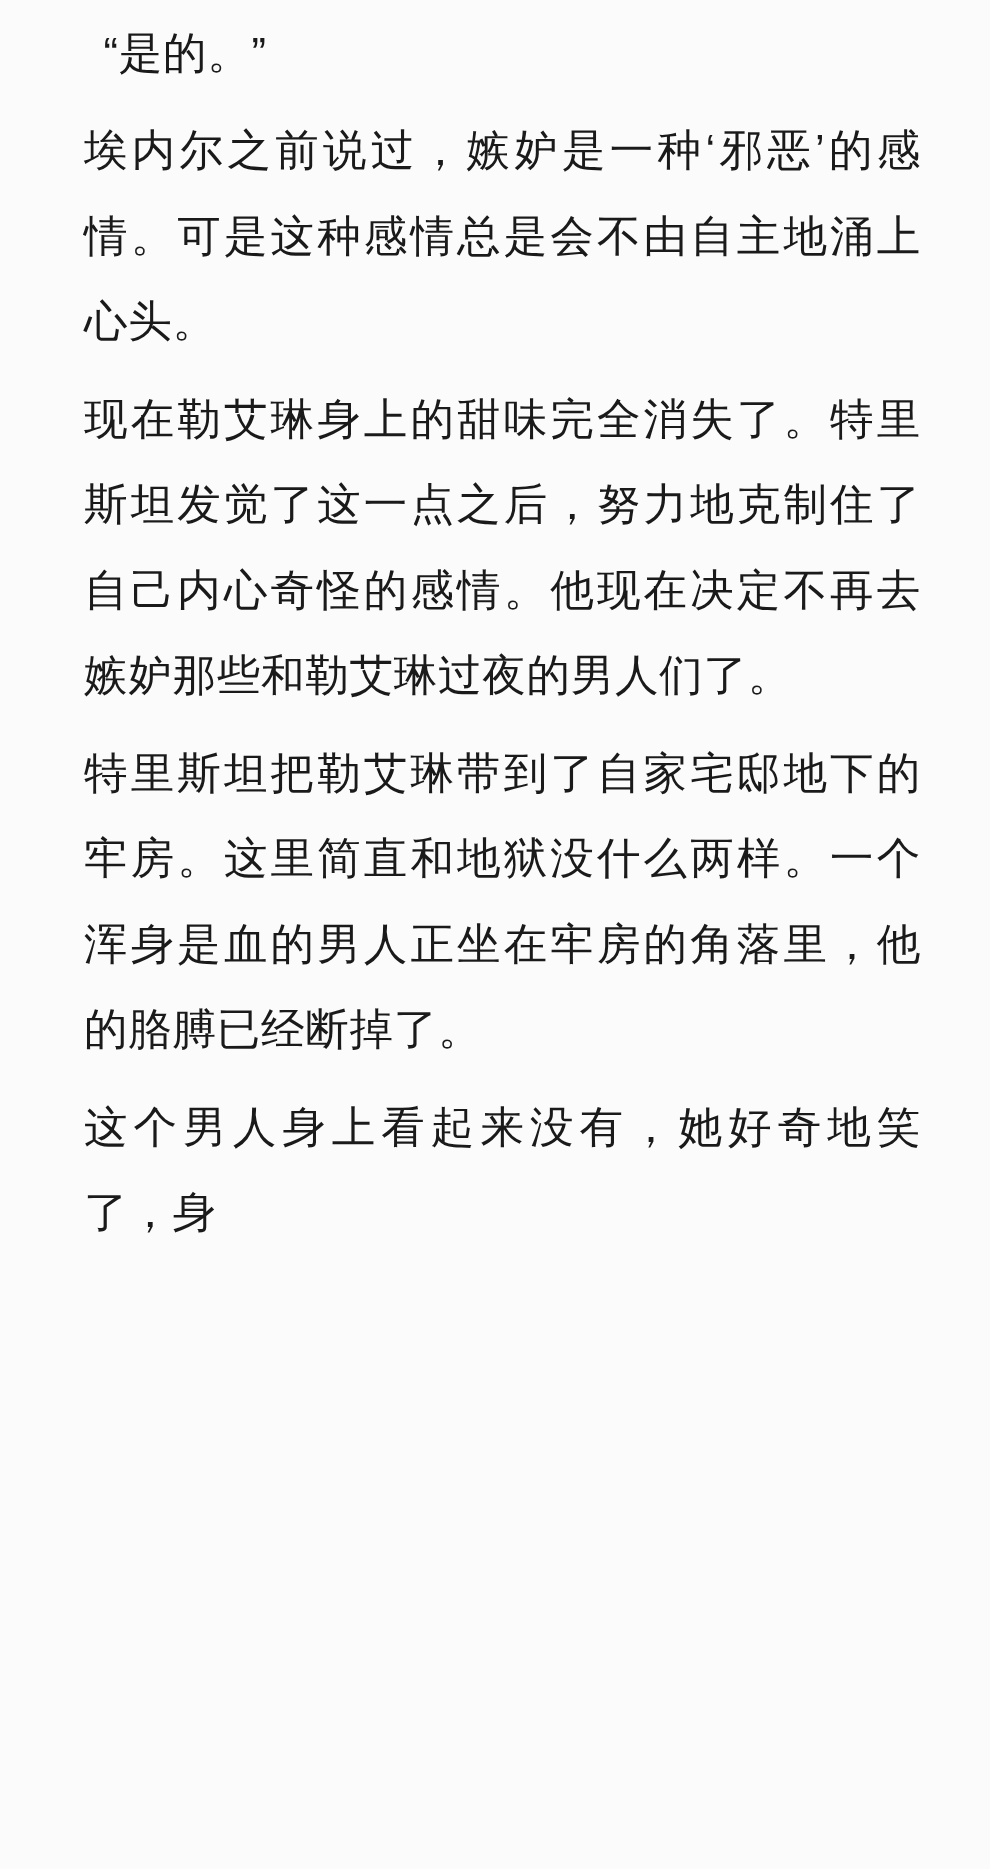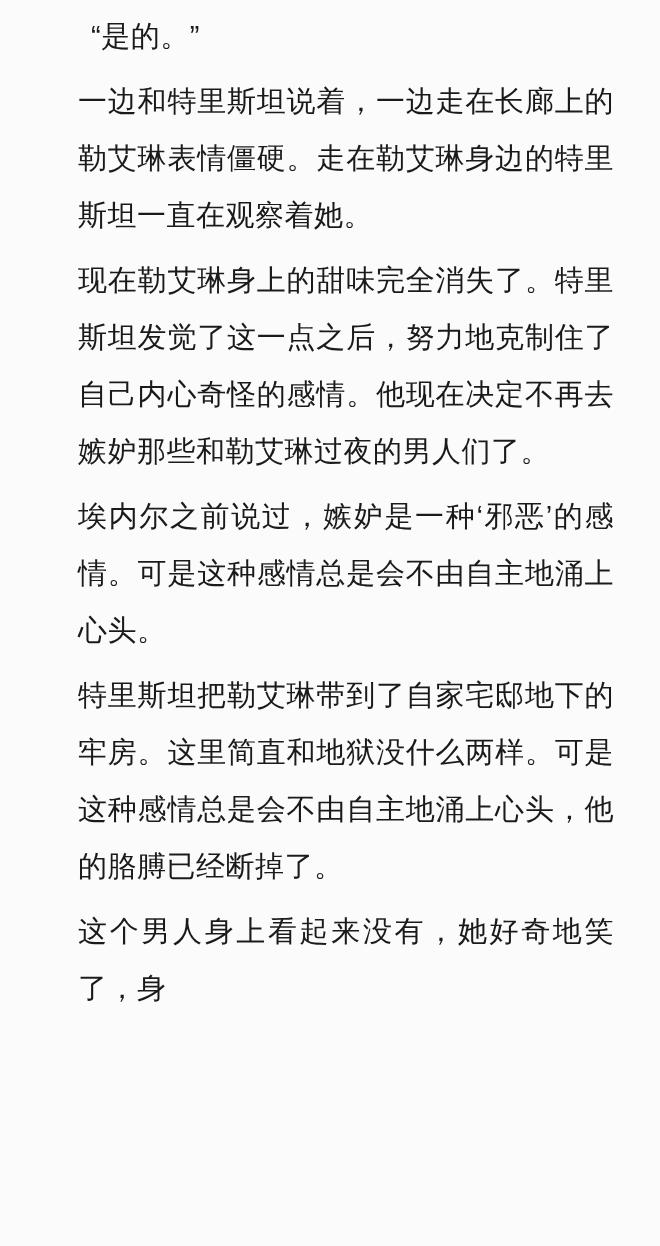--- a/index.html
+++ b/index.html
@@ -7,21 +7,21 @@
     padding: 0;
     background: #fbfbfb;
   }
   .page {
     position: relative;
     box-sizing: border-box;
     width: 660px;
     height: 1246px;
     overflow: hidden;
     background: #fbfbfb;
-    padding: 8px 46px 0 78px;
+    padding: 8px 46px 0 56px;
     font-family: "Liberation Sans", "DejaVu Sans", sans-serif;
     font-size: 29px;
     line-height: 57px;
     color: #1a1a1a;
     text-align: justify;
     letter-spacing: 0.5px;
     word-break: break-all;
   }
   .page p {
     margin: 0 0 8px 0;
@@ -33,19 +33,18 @@
   .page p.clipped {
     margin-bottom: 0;
   }
 </style>
 </head>
 <body style="background: rgb(251, 251, 251);">
 
 <main class="page" style="background: rgb(251, 251, 251); color: rgb(26, 26, 26);">
   <div id="paragraph-list">
       <p class="dialogue">“是的。”</p>
-      <p>一边和特里斯坦说着，一边走在长廊上的勒艾琳表情僵硬。走在勒艾琳身边的特里斯坦一直在观察着她。</p>
+      <p>埃内尔之前说过，嫉妒是一种‘邪恶’的感情。可是这种感情总是会不由自主地涌上心头。</p>
       <p>现在勒艾琳身上的甜味完全消失了。特里斯坦发觉了这一点之后，努力地克制住了自己内心奇怪的感情。他现在决定不再去嫉妒那些和勒艾琳过夜的男人们了。</p>
-      <p>埃内尔之前说过，嫉妒是一种‘邪恶’的感情。可是这种感情总是会不由自主地涌上心头。</p>
-      <p>特里斯坦把勒艾琳带到了自家宅邸地下的牢房。这里简直和地狱没什么两样。可是这种感情总是会不由自主地涌上心头，他的胳膊已经断掉了。</p>
+      <p>特里斯坦把勒艾琳带到了自家宅邸地下的牢房。这里简直和地狱没什么两样。一个浑身是血的男人正坐在牢房的角落里，他的胳膊已经断掉了。</p>
       <p class="clipped">这个男人身上看起来没有，她好奇地笑了，身</p>
     </div>
 </main>
 
 </body></html>

